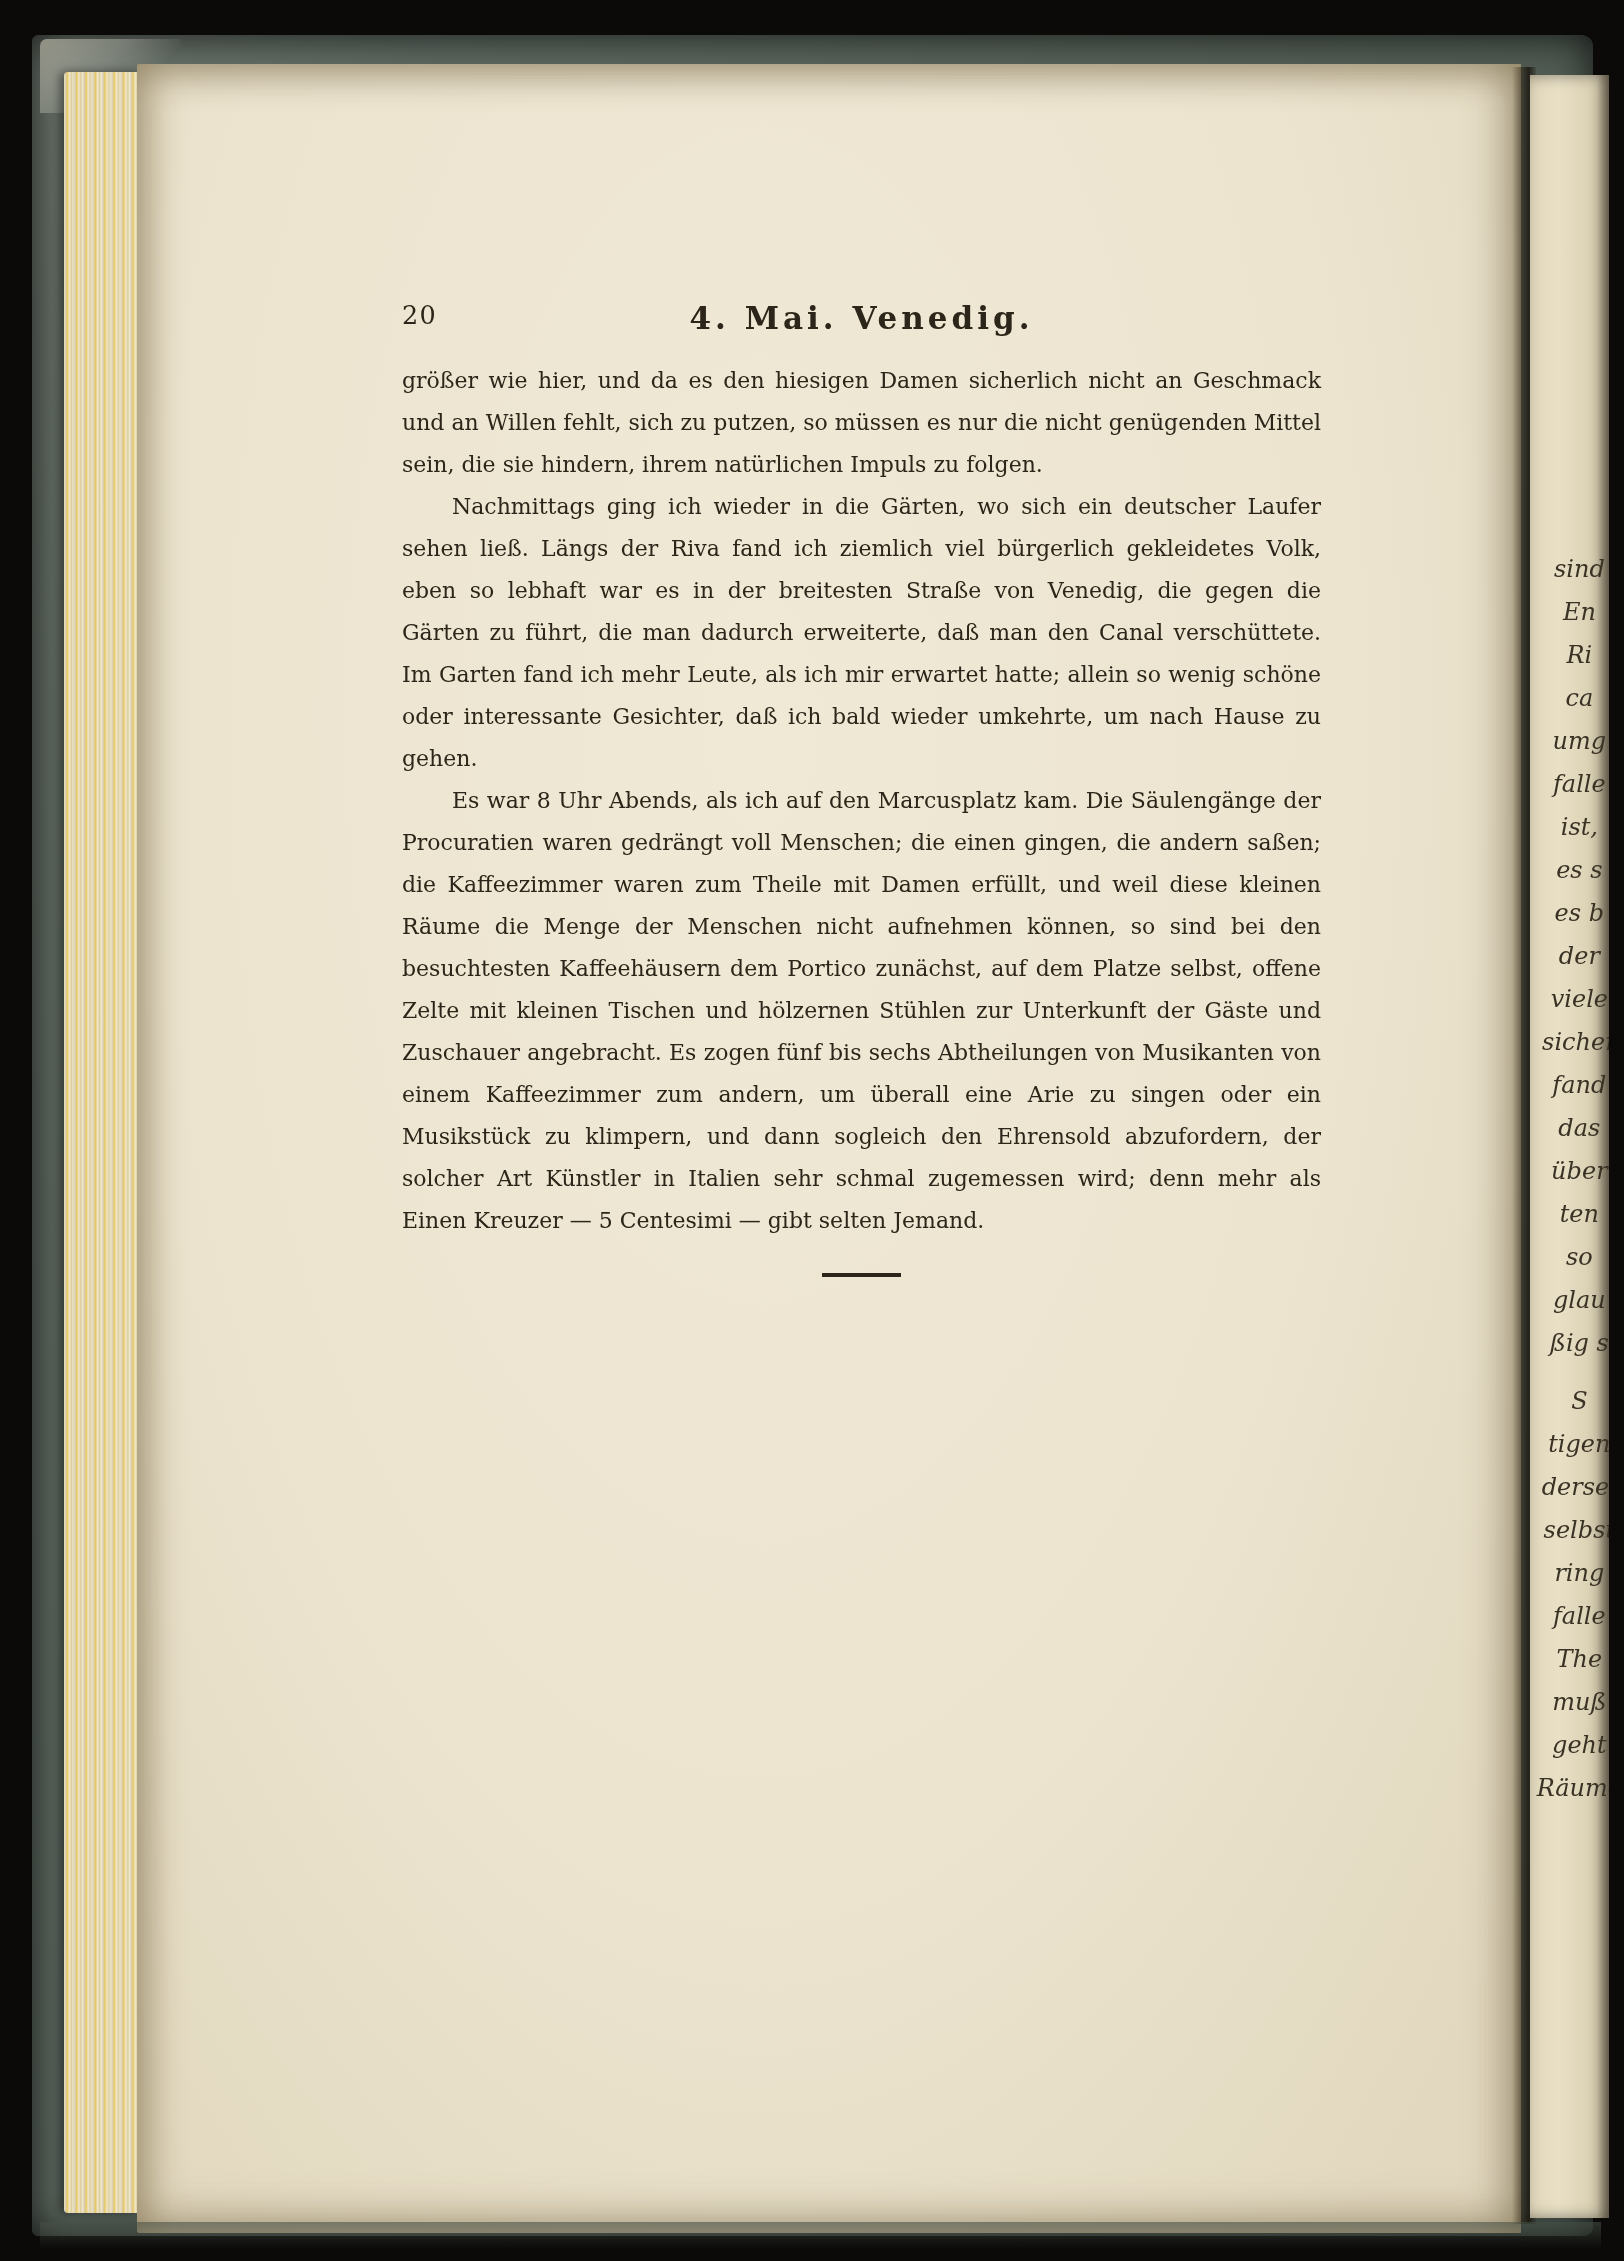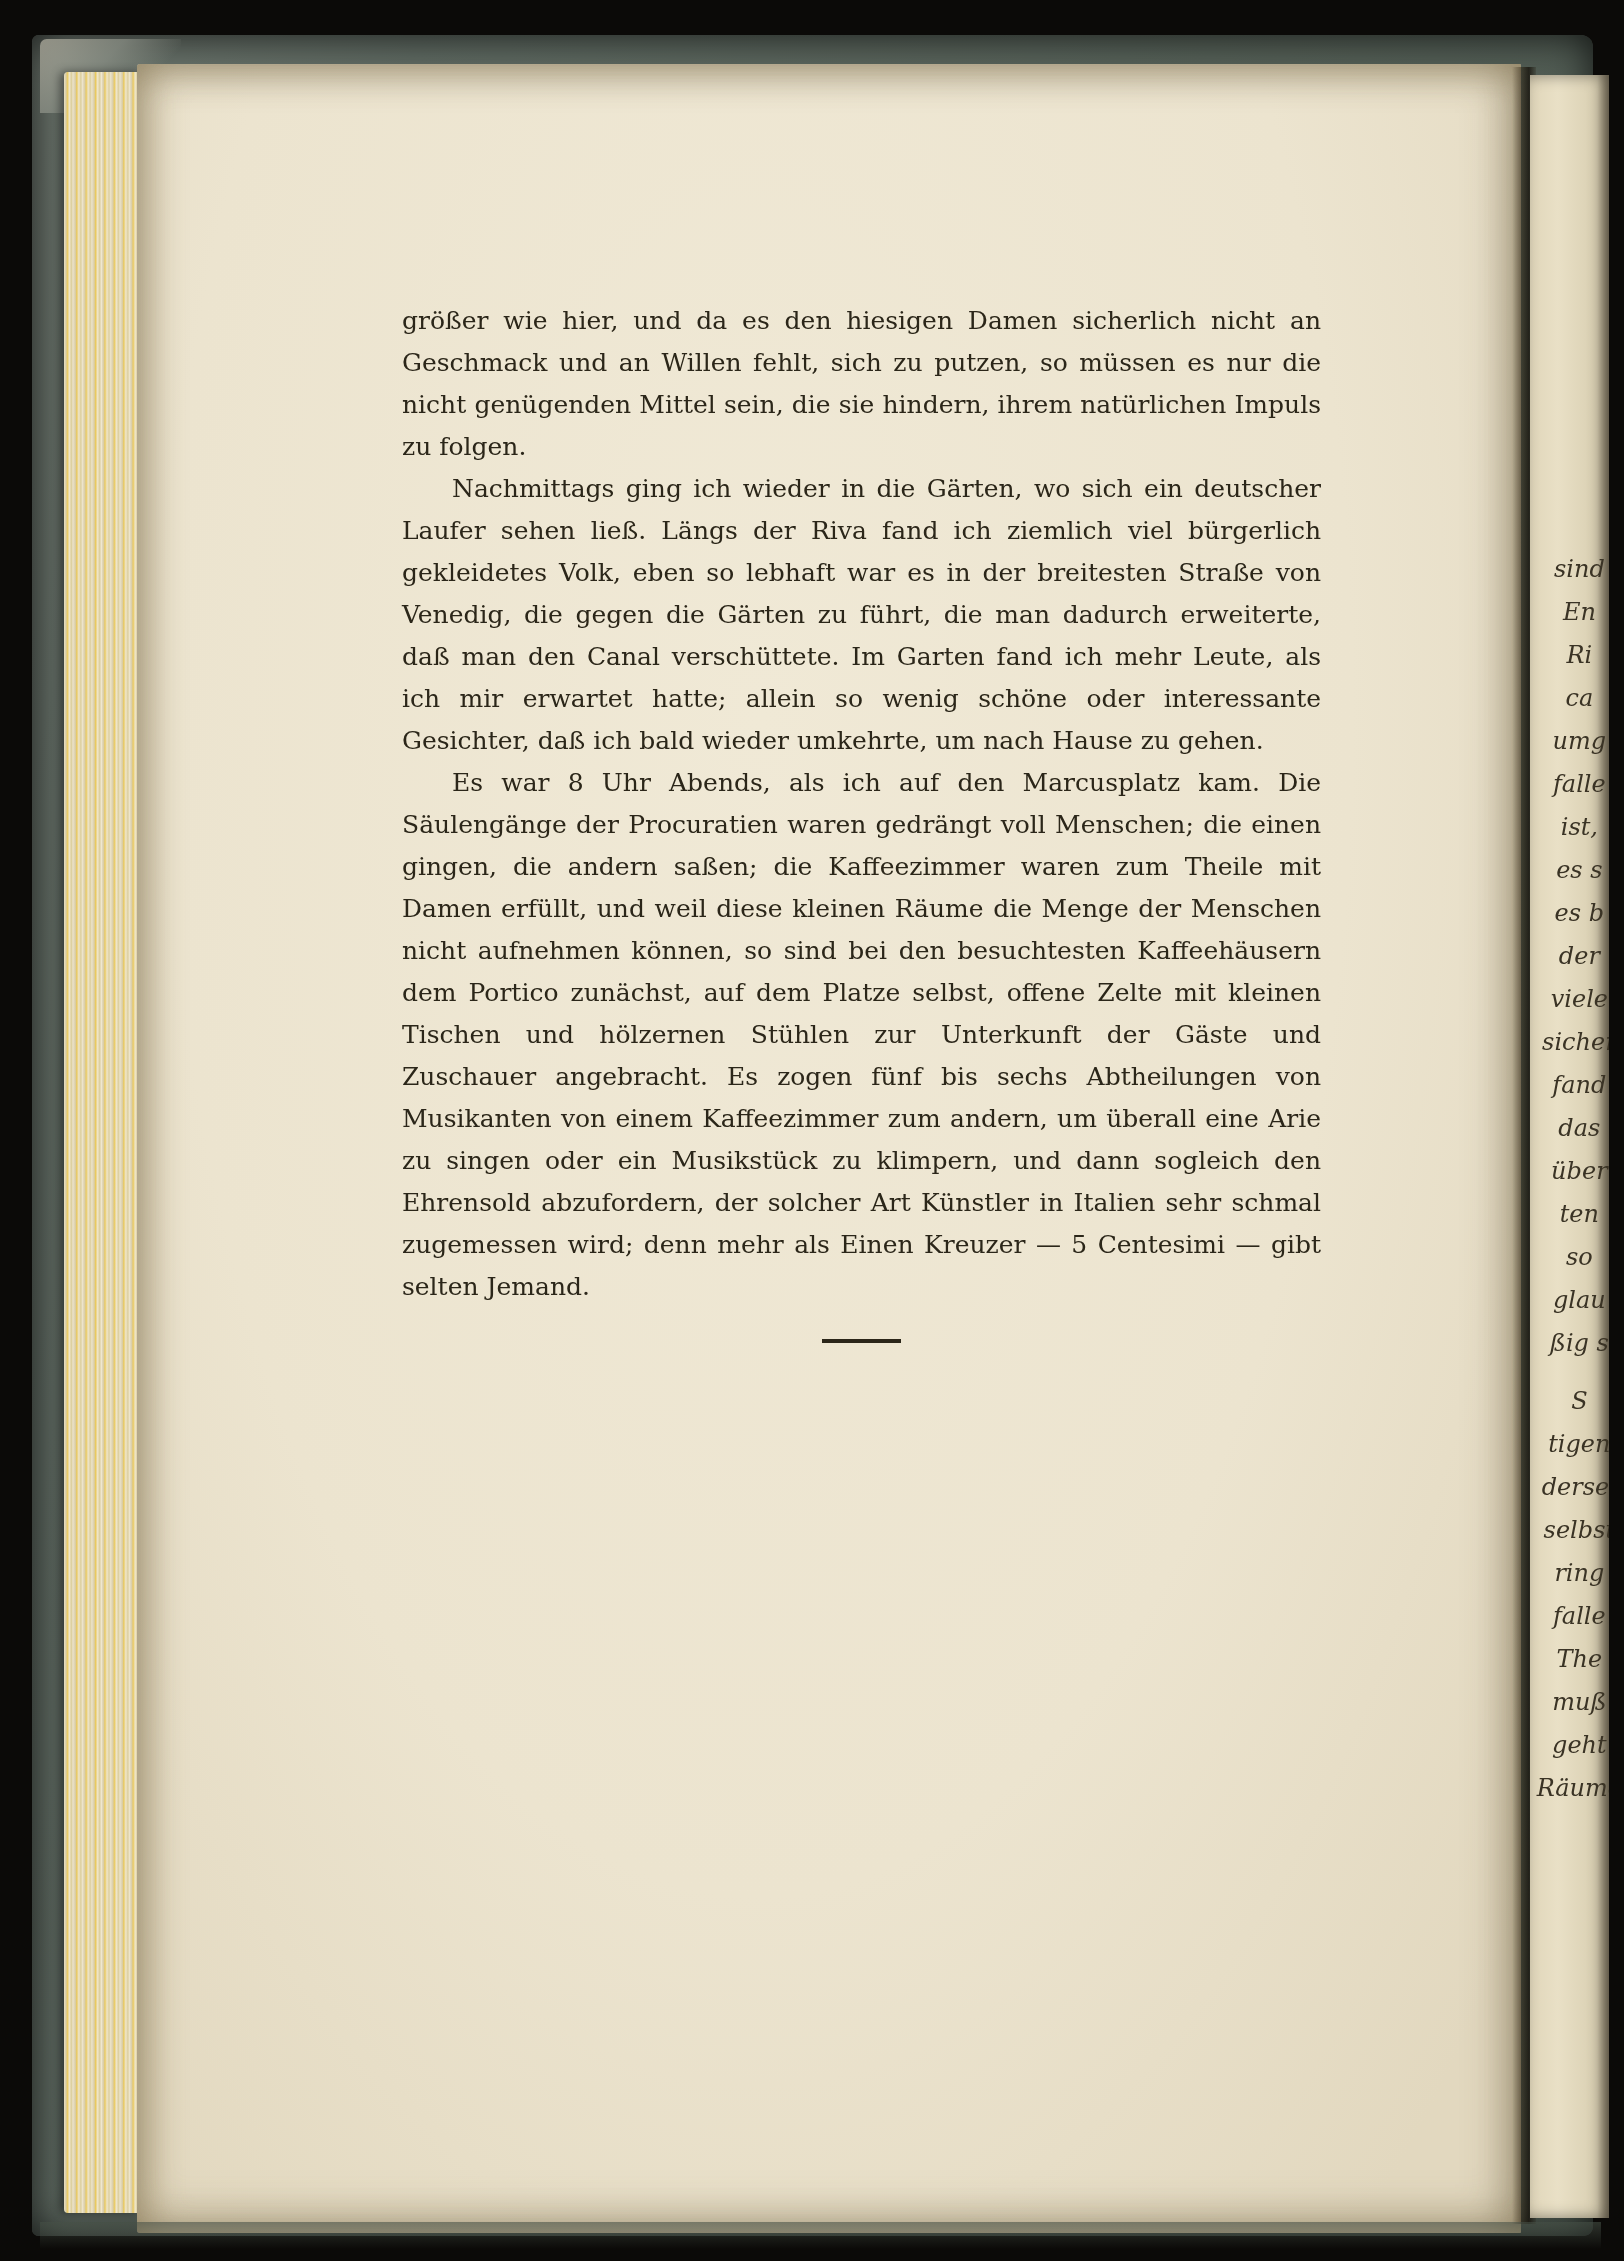--- a/index.html
+++ b/index.html
@@ -53,21 +53,21 @@
   }
   .page-number{
     font-size:25.5px;letter-spacing:1.3px;color:#2b2619;
   }
   .running-head{
     position:absolute;left:0;right:0;text-align:center;
     font-size:31px;font-weight:bold;letter-spacing:4px;color:#2b2619;
   }
   .body-text p.para{
     margin:0;
-    font-size:25px;line-height:42px;
+    font-size:22px;line-height:42px;
     text-align:justify;
     color:#2b2619;
     font-weight:500;
   }
   .body-text p.para.indent{text-indent:50px;}
   .divider{
     width:79px;height:0;border-top:4.7px solid #2b2619;
     margin:31px auto 0 auto;
   }
   
@@ -102,20 +102,24 @@
 
 <div class="scene">
 
   <div class="cover"></div>
   <div class="cover-corner"></div>
   <div class="page-stack"></div>
 
   <div class="page">
     <div class="page-inner">
 
+      <div class="head-row">
+        <span class="page-number">20</span>
+        <span class="running-head">4. Mai. Venedig.</span>
+      </div>
 
       <div class="body-text">
           <p class="para">größer wie hier, und da es den hiesigen Damen sicherlich nicht an Geschmack und an Willen fehlt, sich zu putzen, so müssen es nur die nicht genügenden Mittel sein, die sie hindern, ihrem natürlichen Impuls zu folgen.</p>
           <p class="para indent">Nachmittags ging ich wieder in die Gärten, wo sich ein deutscher Laufer sehen ließ. Längs der Riva fand ich ziemlich viel bürgerlich gekleidetes Volk, eben so lebhaft war es in der breitesten Straße von Venedig, die gegen die Gärten zu führt, die man dadurch erweiterte, daß man den Canal verschüttete. Im Garten fand ich mehr Leute, als ich mir erwartet hatte; allein so wenig schöne oder interessante Gesichter, daß ich bald wieder umkehrte, um nach Hause zu gehen.</p>
           <p class="para indent">Es war 8 Uhr Abends, als ich auf den Marcusplatz kam. Die Säulengänge der Procuratien waren gedrängt voll Menschen; die einen gingen, die andern saßen; die Kaffeezimmer waren zum Theile mit Damen erfüllt, und weil diese kleinen Räume die Menge der Menschen nicht aufnehmen können, so sind bei den besuchtesten Kaffeehäusern dem Portico zunächst, auf dem Platze selbst, offene Zelte mit kleinen Tischen und hölzernen Stühlen zur Unterkunft der Gäste und Zuschauer angebracht. Es zogen fünf bis sechs Abtheilungen von Musikanten von einem Kaffeezimmer zum andern, um überall eine Arie zu singen oder ein Musikstück zu klimpern, und dann sogleich den Ehrensold abzufordern, der solcher Art Künstler in Italien sehr schmal zugemessen wird; denn mehr als Einen Kreuzer — 5 Centesimi — gibt selten Jemand.</p>
         </div>
 
       <div class="divider"></div>
 
     </div>

